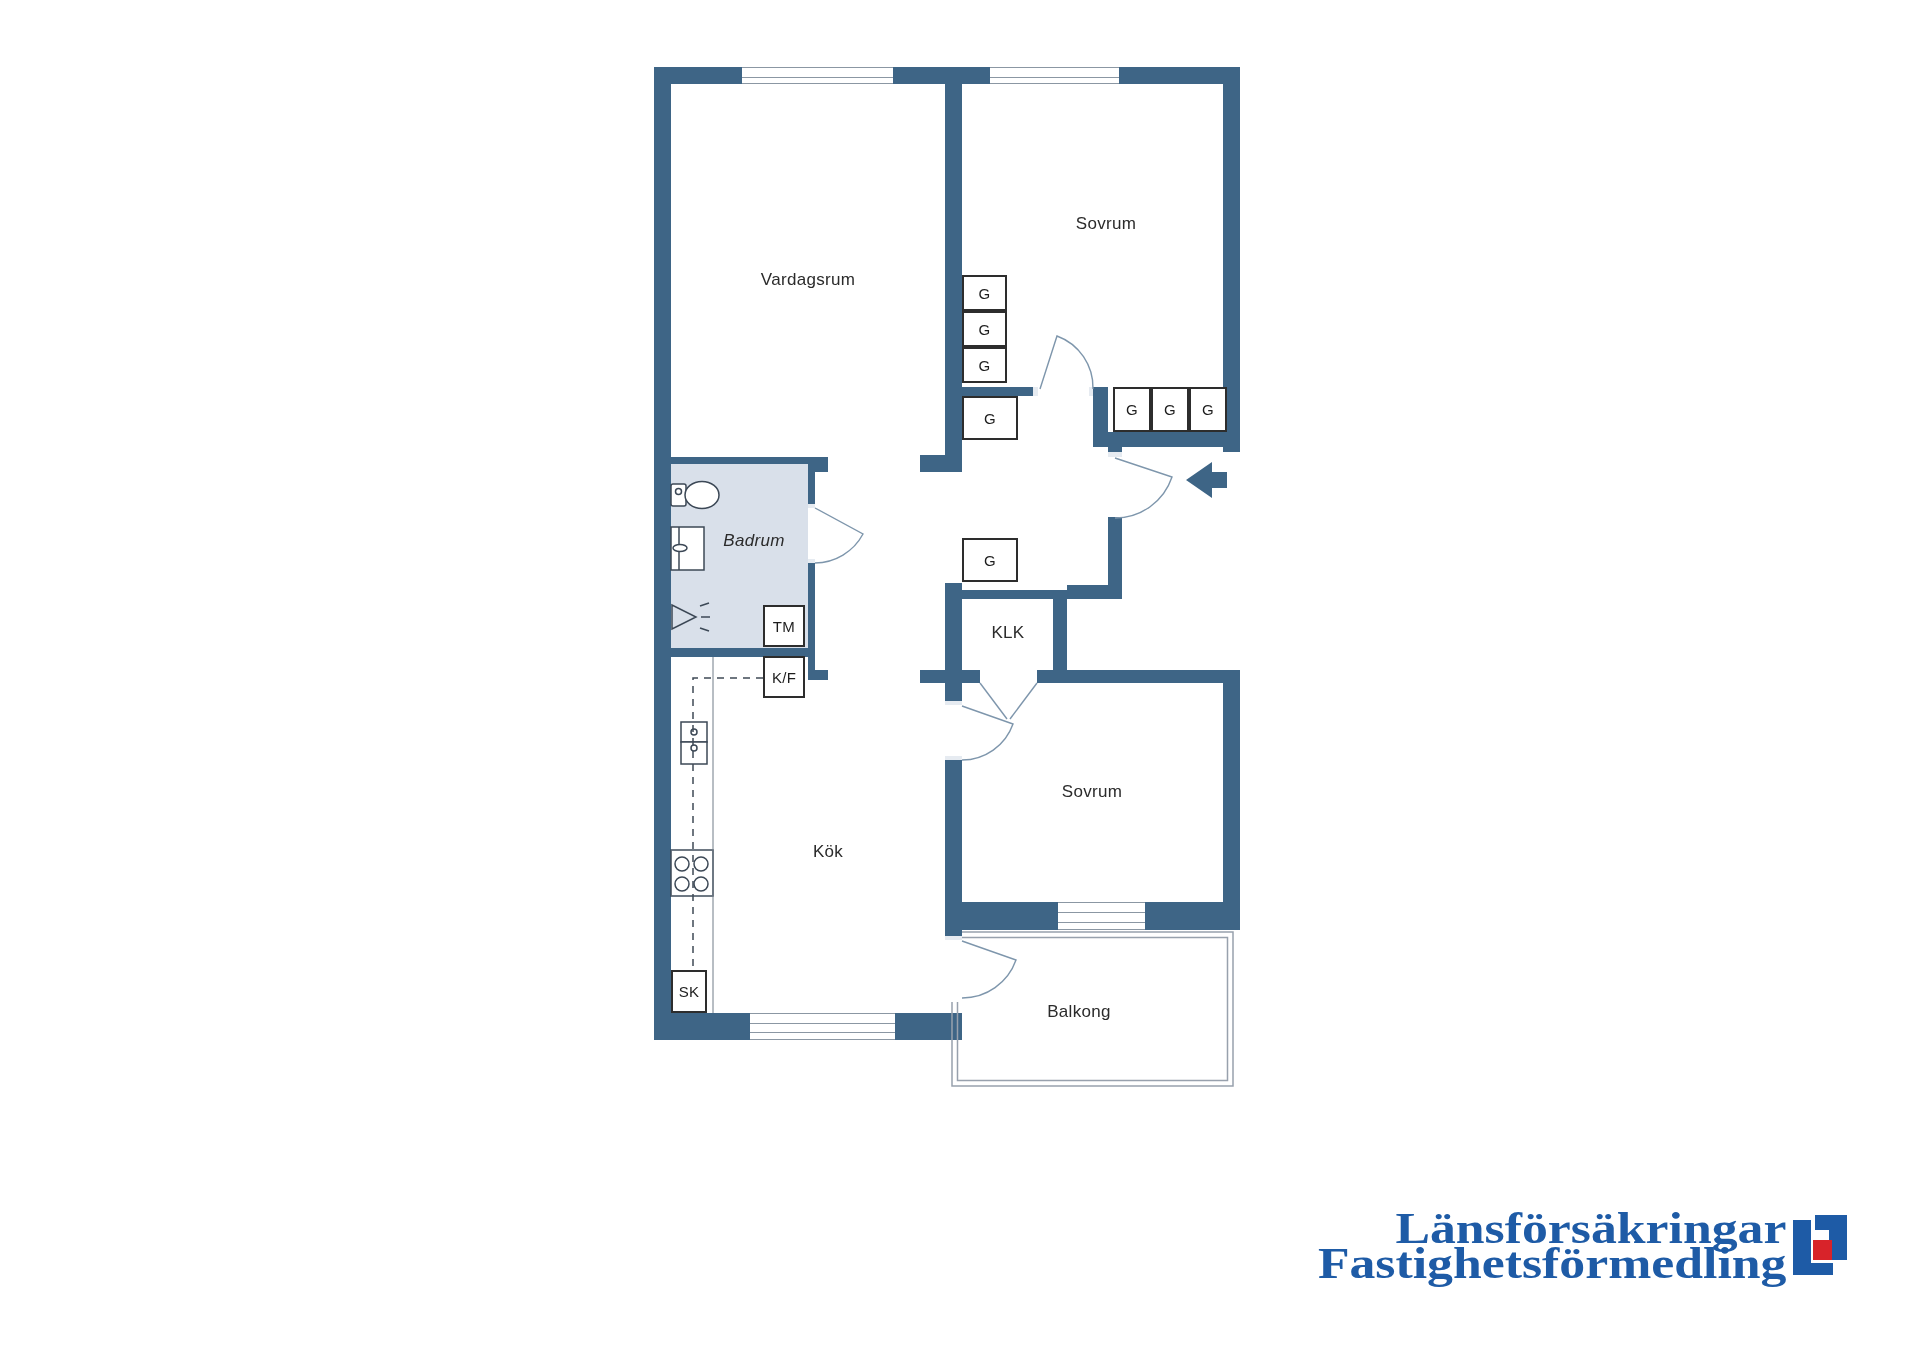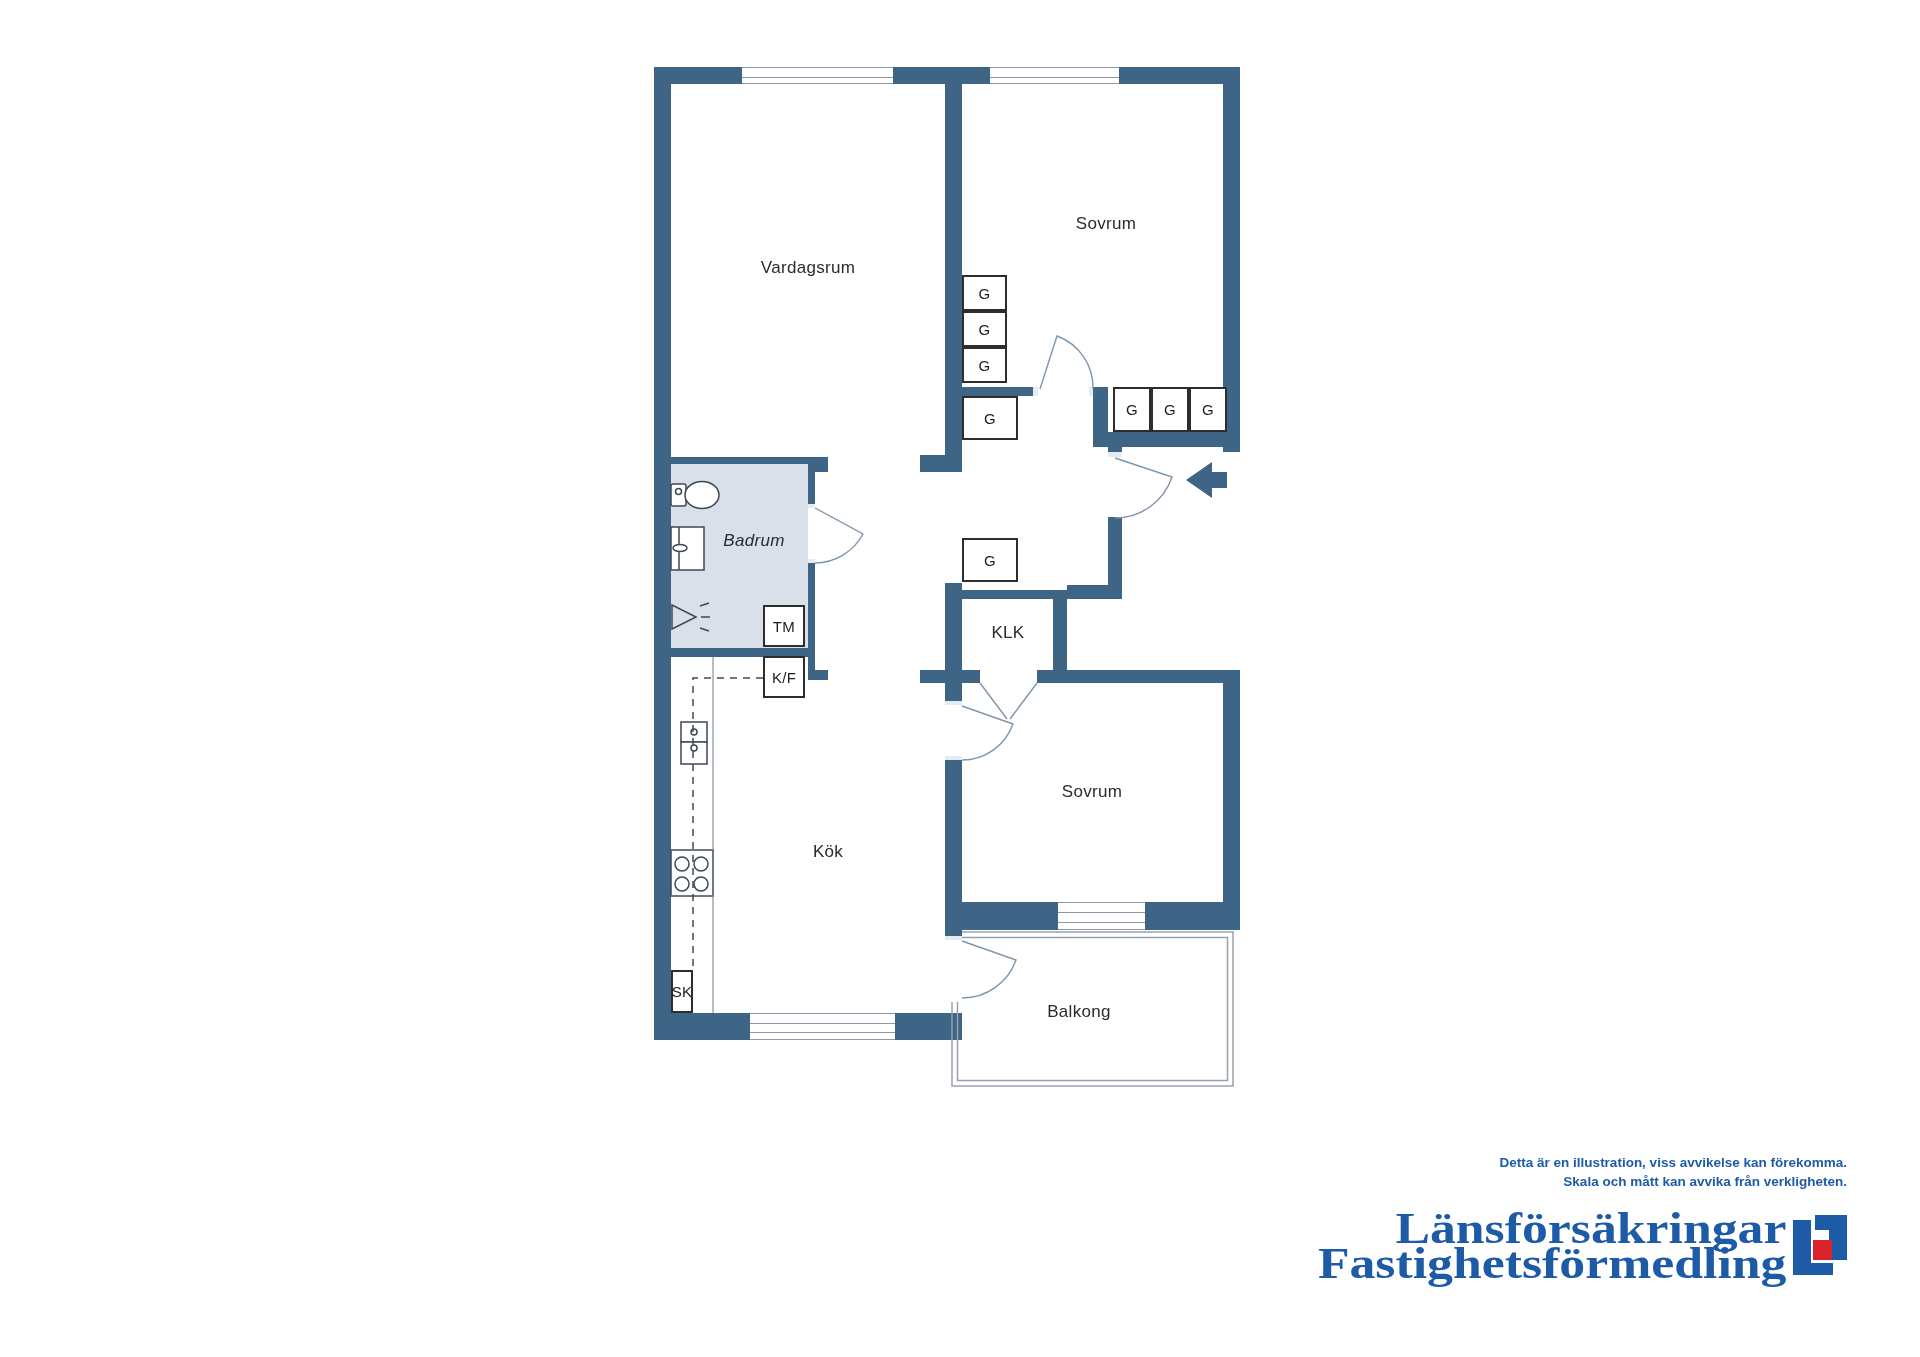--- a/index.html
+++ b/index.html
@@ -113,24 +113,24 @@
       </div>
       <div class="box" style="left: 962px; top: 538px; width: 56px; height: 44px;">
         <span>G</span>
       </div>
       <div class="box" style="left: 763px; top: 605px; width: 42px; height: 42px;">
         <span>TM</span>
       </div>
       <div class="box" style="left: 763px; top: 656px; width: 42px; height: 42px;">
         <span>K/F</span>
       </div>
-      <div class="box" style="left: 671px; top: 970px; width: 22px; height: 43px;">
+      <div class="box" style="left: 671px; top: 970px; width: 36px; height: 43px;">
         <span>SK</span>
       </div>
-      <div class="room-label" style="left: 808px; top: 268px;">Vardagsrum</div>
+      <div class="room-label" style="left: 808px; top: 280px;">Vardagsrum</div>
       <div class="room-label" style="left: 1106px; top: 224px;">Sovrum</div>
       <div class="room-label" style="left: 754px; top: 541px; font-style: italic;">Badrum</div>
       <div class="room-label" style="left: 1008px; top: 633px;">KLK</div>
       <div class="room-label" style="left: 1092px; top: 792px;">Sovrum</div>
       <div class="room-label" style="left: 828px; top: 852px;">Kök</div>
       <div class="room-label" style="left: 1079px; top: 1012px;">Balkong</div>
     </div>
 
   <svg class="overlay" id="overlay" width="1920" height="1357" viewBox="0 0 1920 1357">
       <g fill="#fff" stroke="#3c4856" stroke-width="1.5">
@@ -173,24 +173,20 @@
       </g>
       <g fill="none" stroke="#98a1ad" stroke-width="1.5">
         <path d="M962,932 H1233 V1086 H952 V1002"></path>
         <path d="M962,937.5 H1227.5 V1080.5 H957.5 V1002"></path>
       </g>
       <g fill="#3e6586">
         <polygon points="1186,480 1212,462 1212,472 1227,472 1227,488 1212,488 1212,498"></polygon>
       </g>
     </svg>
 
-  <div class="disclaimer">
-    <div>Detta är en illustration, viss avvikelse kan förekomma.</div>
-    <div>Skala och mått kan avvika från verkligheten.</div>
-  </div>
 
   <div class="logo-text">
     <div>Länsförsäkringar</div>
     <div>Fastighetsförmedling</div>
   </div>
 
   <div class="lf-mark">
     <div style="left:1px;top:8px;width:18px;height:55px;"></div>
     <div style="left:1px;top:51px;width:40px;height:12px;"></div>
     <div style="left:23px;top:3px;width:32px;height:15px;"></div>

